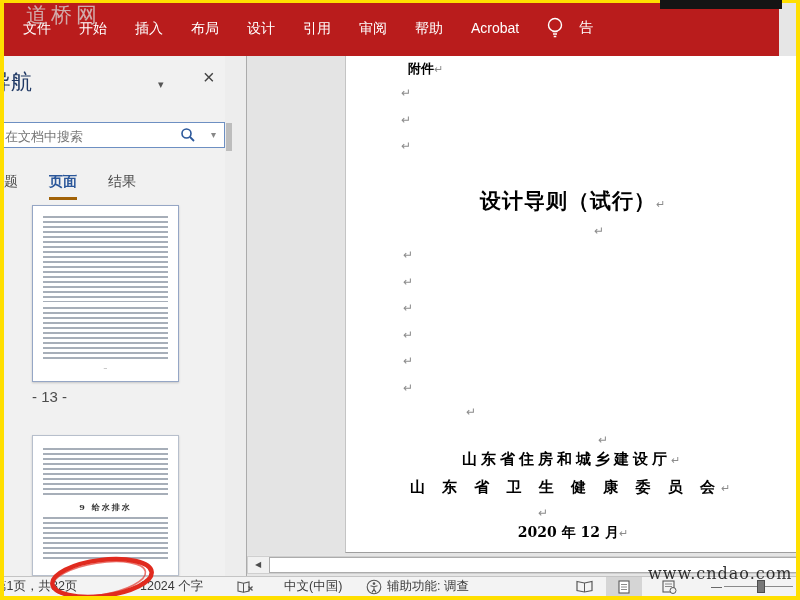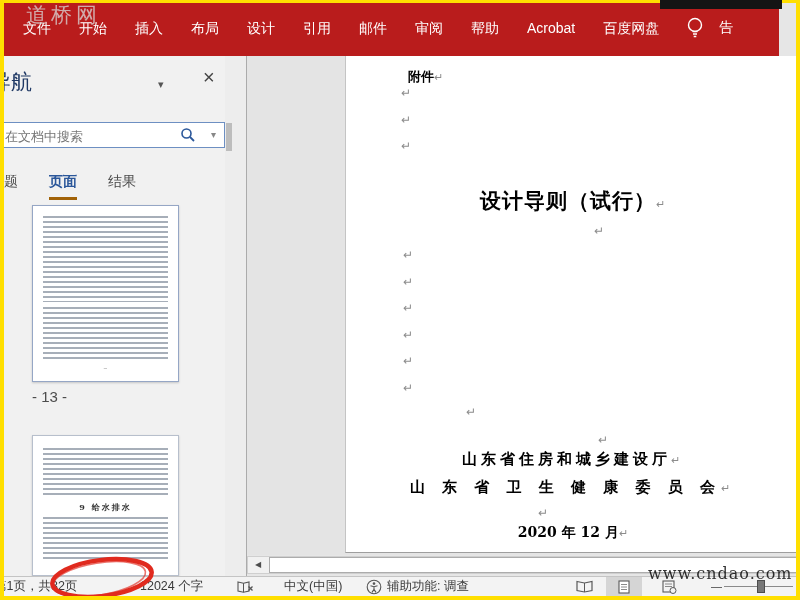--- a/index.html
+++ b/index.html
@@ -42,21 +42,21 @@
               font-family:"DejaVu Serif",serif;margin:4px 0;}
   .nav-scroll{position:absolute;left:225px;top:56px;width:21px;height:520px;background:#ededed;}
   .nav-thumbbar{position:absolute;left:1px;top:67px;width:6px;height:28px;background:#bdbdbd;}
   .vdivider{position:absolute;left:246px;top:56px;width:1px;height:520px;background:#ababab;}
   
   .docarea{position:absolute;left:247px;top:56px;width:553px;height:499px;background:#e4e4e4;}
   .page{position:absolute;left:345px;top:56px;width:455px;height:497px;background:#fff;
         border-left:1px solid #c4c4c4;border-bottom:1px solid #9e9e9e;box-sizing:border-box;
         font-family:"DejaVu Serif",serif;color:#000;}
   .pmark{position:absolute;color:#8c8c8c;font-size:12px;font-family:"Liberation Sans",sans-serif;}
-  .doc-attach{position:absolute;left:50px;top:12px;font-size:13px;font-weight:bold;padding-left:12px;}
+  .doc-attach{position:absolute;left:50px;top:4px;font-size:13px;font-weight:bold;padding-left:12px;}
   .doc-title{position:absolute;left:0;width:100%;text-align:center;font-size:21px;font-weight:bold;letter-spacing:1px;}
   .doc-org{position:absolute;left:0;width:100%;text-align:center;font-size:15px;font-weight:bold;}
   .doc-date{position:absolute;left:0;width:100%;text-align:center;font-size:14px;font-weight:bold;}
   .tail{color:#8c8c8c;font-size:11px;font-weight:normal;font-family:"Liberation Sans",sans-serif;}
   
   .hscroll{position:absolute;left:247px;top:556px;width:553px;height:18px;background:#f1f1f1;
            border:1px solid #cfcfcf;box-sizing:border-box;}
   .hs-left{position:absolute;left:0;top:0;width:20px;height:16px;background:#f1f1f1;color:#4d4d4d;
            font-size:8px;text-align:center;line-height:16px;}
   .hs-thumb{position:absolute;left:21px;top:0;right:0;height:16px;background:#fff;border:1px solid #acacac;box-sizing:border-box;}
@@ -77,25 +77,23 @@
 </head>
 <body>
 
 <div class="ribbon">
   <div class="rtab">文件</div>
   <div class="rtab">开始</div>
   <div class="rtab">插入</div>
   <div class="rtab">布局</div>
   <div class="rtab">设计</div>
   <div class="rtab">引用</div>
-  <div class="rtab">邮件</div>
   <div class="rtab">审阅</div>
   <div class="rtab">帮助</div>
   <div class="rtab">Acrobat</div>
-  <div class="rtab">百度网盘</div>
   <div class="bulb">
     <svg width="20" height="26" viewBox="0 0 20 26">
       <circle cx="10" cy="10" r="6.5" fill="none" stroke="#fff" stroke-width="1.4"></circle>
       <path d="M7.5 16.5 h5 M8 19 h4 M8.7 21.5 h2.6" stroke="#fff" stroke-width="1.3" fill="none"></path>
     </svg>
   </div>
   <div class="tellme">告</div>
 </div>
 <div class="wm-top">道桥网</div>
 

